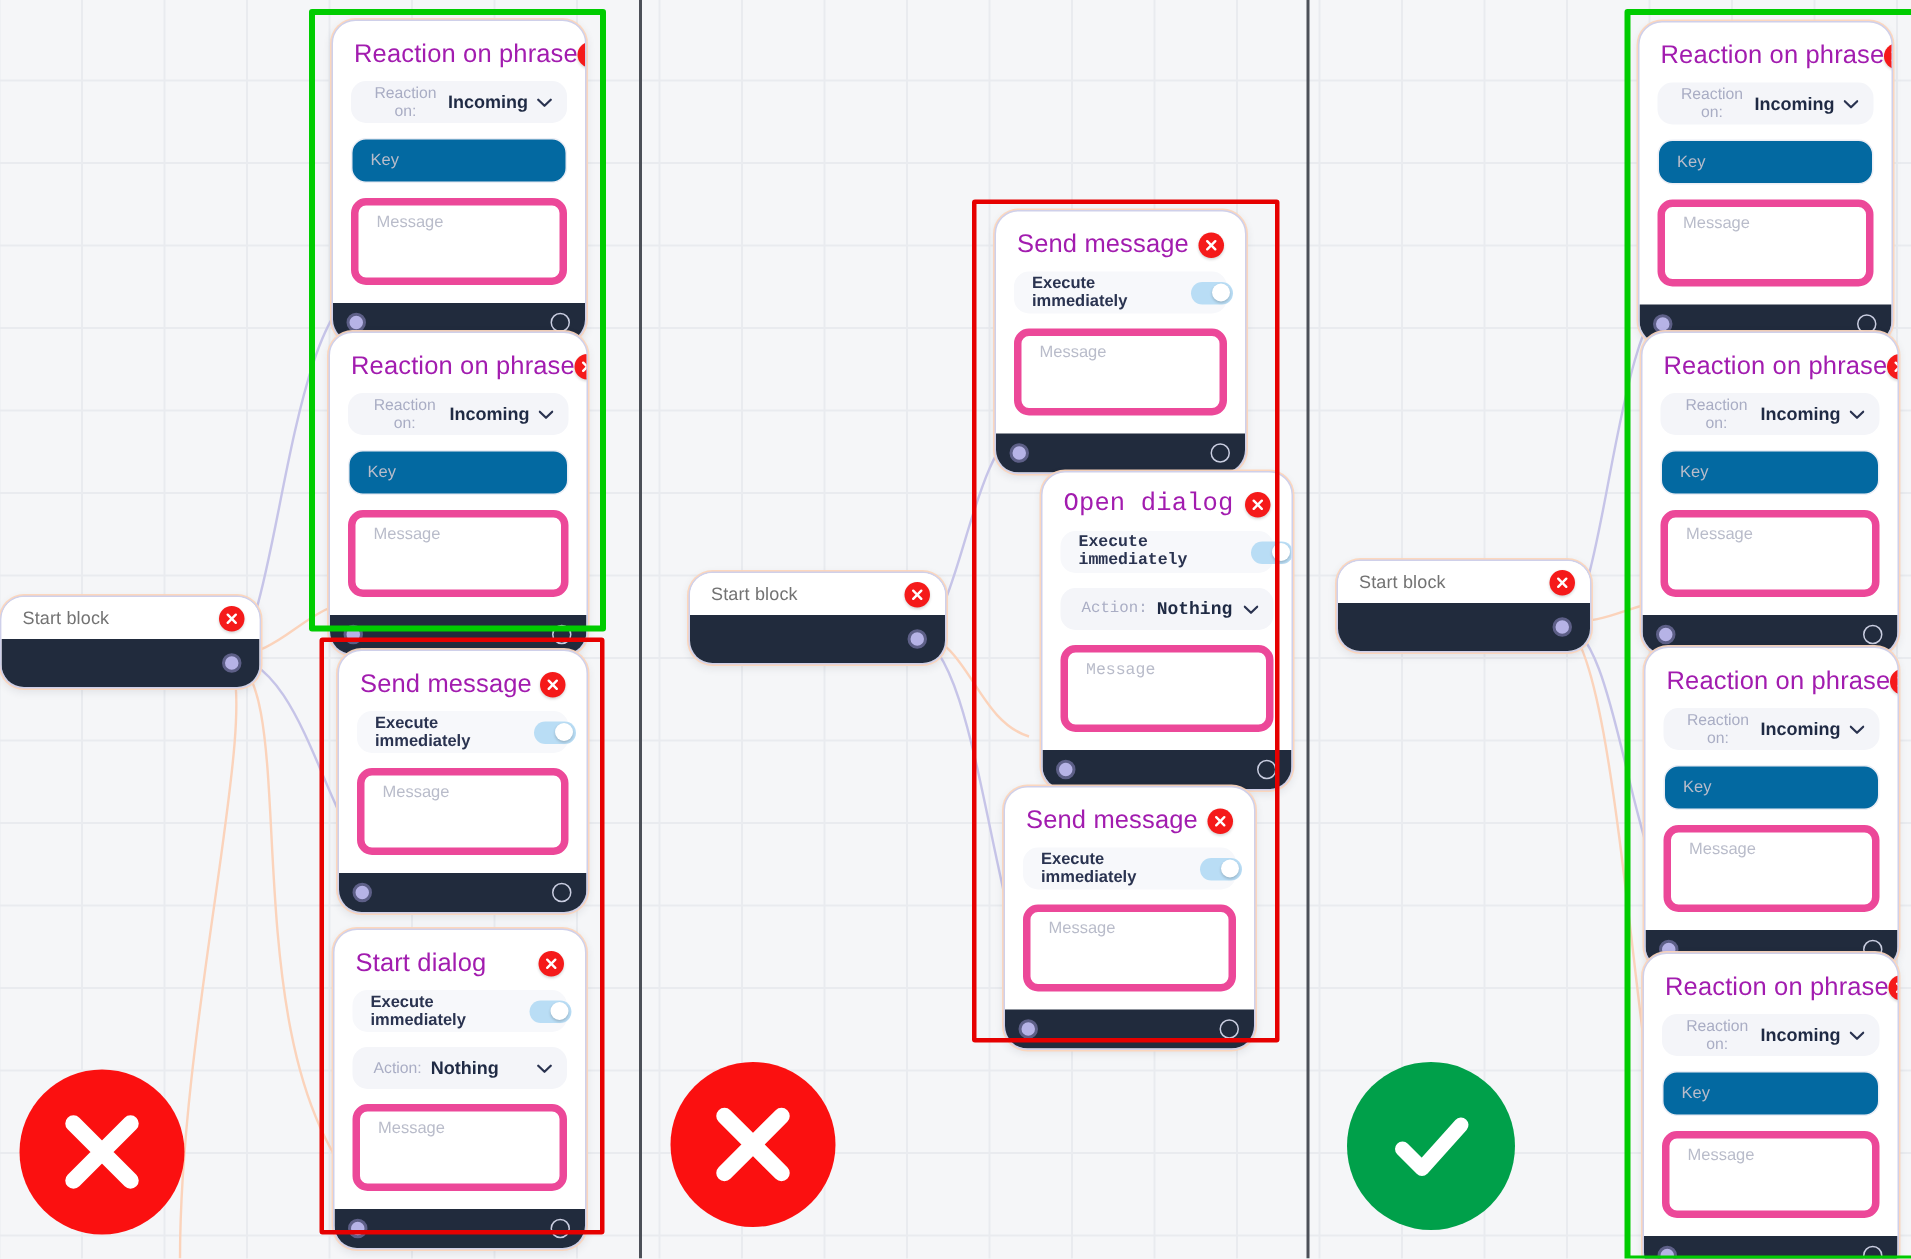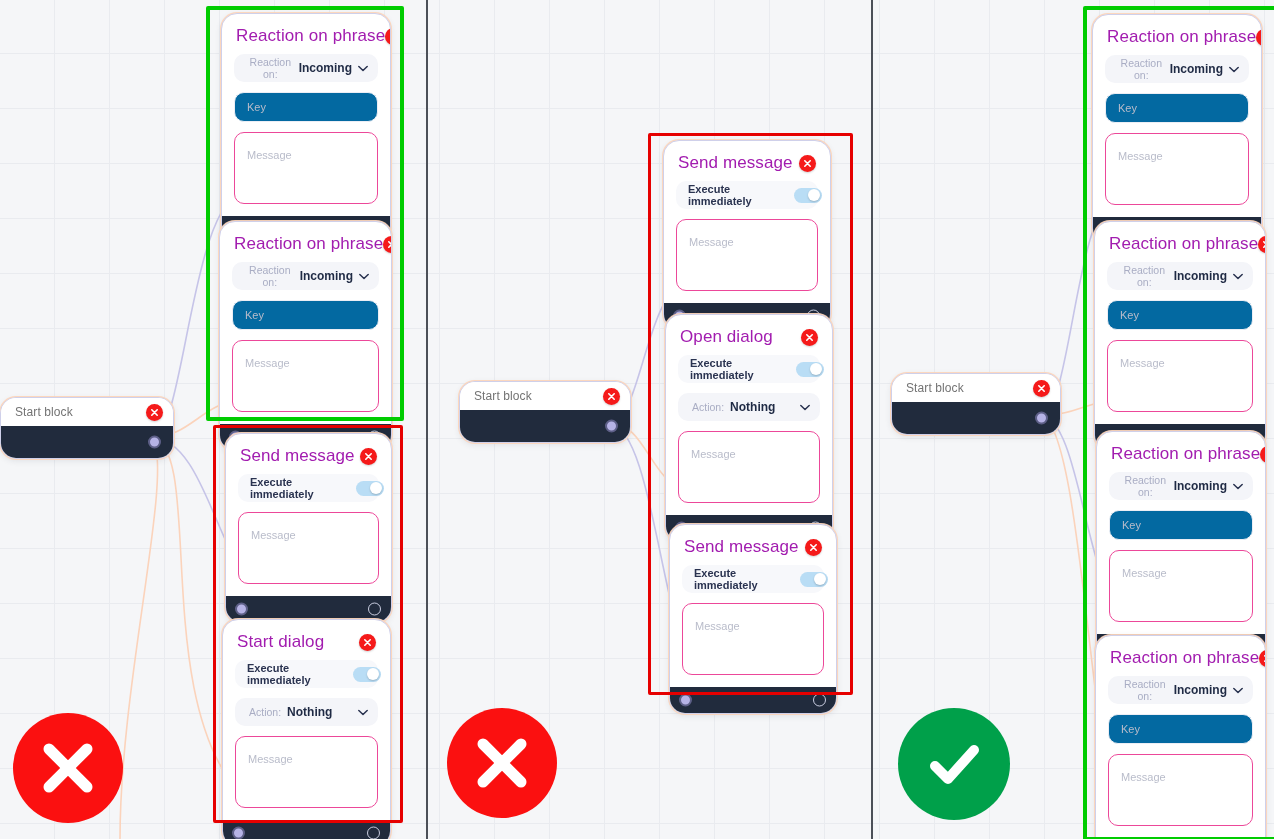--- a/index.html
+++ b/index.html
@@ -64,22 +64,22 @@
     position:absolute;right:1.5px;top:1.5px;width:12px;height:12px;border-radius:50%;
     background:#ffffff;box-shadow:0 1px 2px rgba(0,0,0,.2);
   }
 
   
   .input-line{
     border:1px solid #eceef5;border-radius:10px;height:28px;
     display:flex;align-items:center;padding:0 12px;margin-bottom:10px;background:#0369a1;
   }
   .input-area{
-    border:1px solid #ec4899;border-radius:10px;height:46px;
-    padding:12px 12px;margin-bottom:0;background:#fff;
+    border:5px solid #ec4899;border-radius:10px;height:46px;
+    padding:1px 12px;margin-bottom:0;background:#fff;
   }
   .ph{font-size:11px;color:#b9bcca;}
 
   
   .foot{
     background:#212b3d;height:26px;position:relative;
   }
   .port{
     position:absolute;top:50%;transform:translateY(-50%);
     width:13px;height:13px;border-radius:50%;box-sizing:border-box;
@@ -289,21 +289,21 @@
               <i></i>
             </span>
           </div>
           <div class="input-area"><span class="ph">Message</span></div>
         </div>
         <div class="foot">
           <span class="port in"></span>
           <span class="port out"></span>
         </div>
       </div>
-      <div class="node" style="left: 665px; top: 314px; width: 166px;">
+      <div class="node" style="left: 694px; top: 314px; width: 166px; font-family: Liberation Mono, monospace;">
         <div class="body">
           <div class="title-row">
             <div class="title">Open dialog</div>
             <div class="close-btn">
               <svg width="9" height="9" viewBox="0 0 10 10">
                 <path d="M2 2 L8 8 M8 2 L2 8" stroke="#fff" stroke-width="1.8" stroke-linecap="round"></path>
               </svg>
             </div>
           </div>
           <div class="field-toggle">

